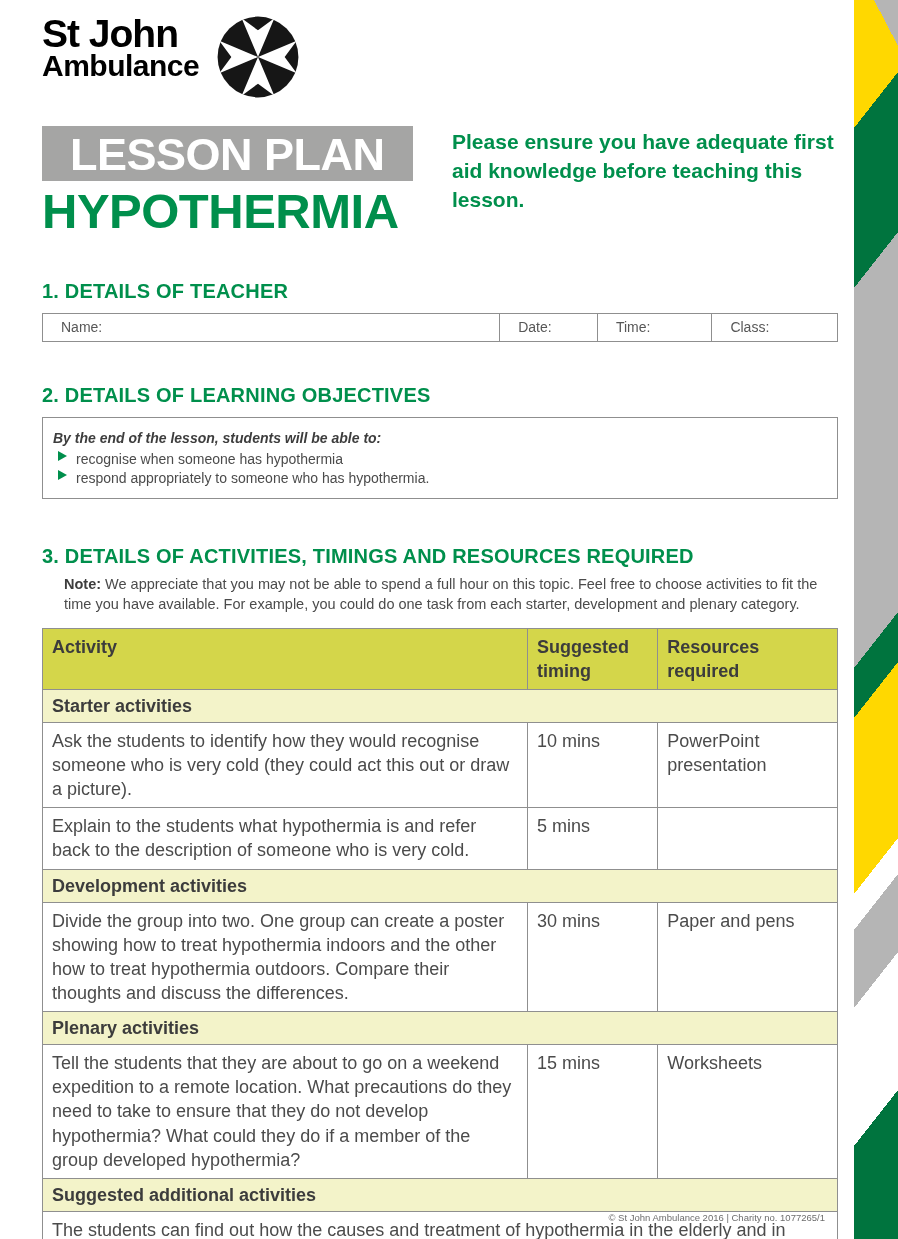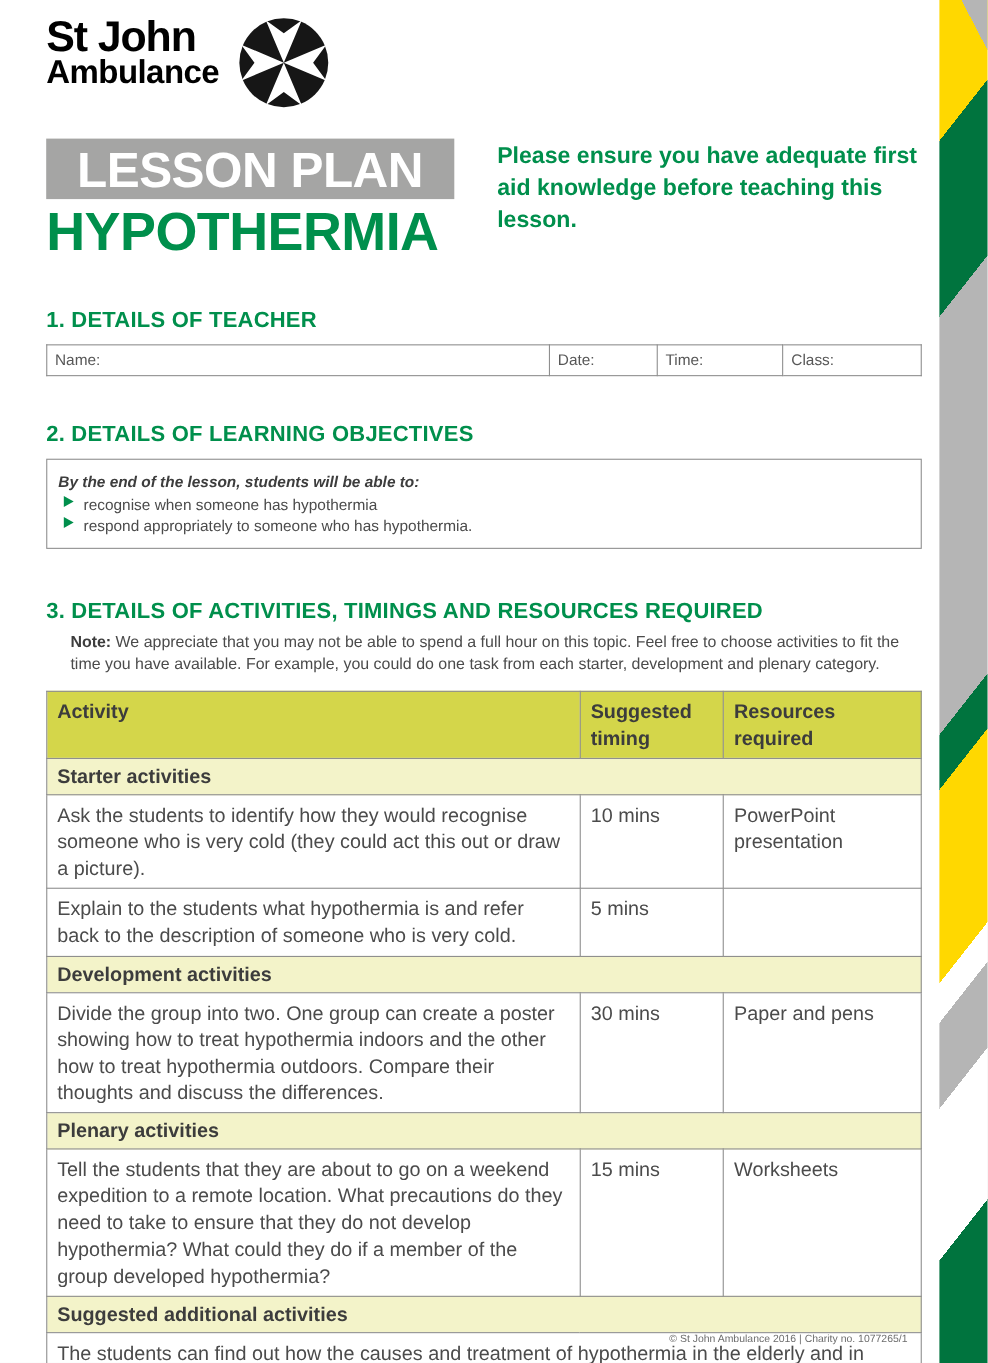--- a/index.html
+++ b/index.html
@@ -40,21 +40,21 @@
   
   .section-heading{color:var(--green);font-size:20px;font-weight:bold;letter-spacing:0.2px;margin:0;}
   .h-teacher{margin-top:42px;margin-bottom:10px;}
   .h-objectives{margin-top:42px;margin-bottom:10px;}
   .h-activities{margin-top:46px;margin-bottom:6px;}
   .h-assessment{margin-bottom:12px;}
 
   
   .teacher-table{width:100%;border-collapse:collapse;table-layout:fixed;}
   .teacher-table td{border:1px solid var(--border);height:28px;font-size:14px;color:#575757;
-                    padding:5px 7px;vertical-align:top;background:#fff;}
+                    padding:5px 18px;vertical-align:top;background:#fff;}
   .t-name{width:57.5%;}.t-date{width:12.3%;}.t-time{width:14.4%;}.t-class{width:15.8%;}
 
   
   .objectives-box{border:1px solid var(--border);padding:8px 10px 9px;font-size:14px;color:var(--text);}
   .objectives-box .intro{font-weight:bold;margin:4px 0 5px;color:#3d3d3d;font-style:italic;}
   .bullet{display:flex;align-items:flex-start;margin:3px 0 3px 5px;}
   .arrow{width:0;height:0;border-left:9px solid var(--green);border-top:5px solid transparent;
          border-bottom:5px solid transparent;margin-right:9px;flex:none;}
 
   

